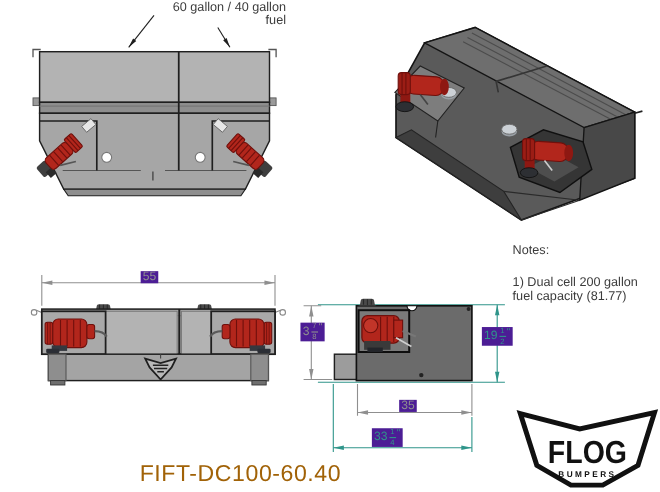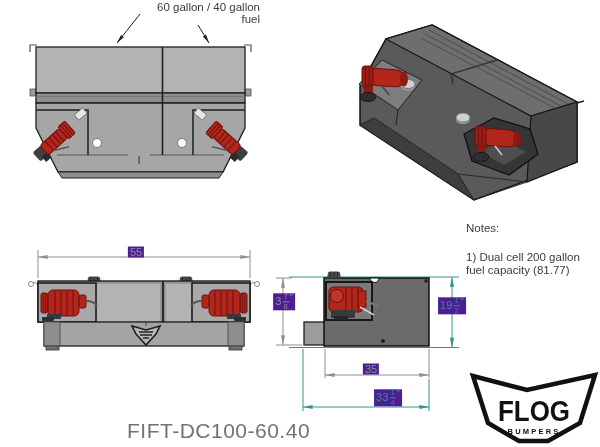--- a/index.html
+++ b/index.html
@@ -16,21 +16,21 @@
   .s-ln{stroke:var(--line,#1f1f1f)}
   .gray-dim{stroke:var(--dim-gray,#8f8f8f);stroke-width:1;fill:none}
   .teal-dim{stroke:var(--dim-teal,#2f958a);stroke-width:1;fill:none}
   .red{fill:var(--pump-red,#b2261c)}
   .red-s{stroke:var(--pump-red-dark,#6f100c)}
 
   .txt{position:absolute;color:var(--text-dark,#3c3c3c)}
   .callout{left:118px;top:1px;width:142px;text-align:right;font-size:11.5px;line-height:12px}
   .notes{left:466px;top:222px;font-size:11.5px;line-height:13px}
   .notes .nt{margin-bottom:16px}
-  .pn{left:127px;top:419px;font-size:21px;letter-spacing:.5px;color:#737373;white-space:nowrap}
+  .pn{left:127px;top:419px;font-size:21px;letter-spacing:.5px;color:#a16207;white-space:nowrap}
 
   .dim{position:absolute;transform:translate(-50%,-50%);font-size:11px;line-height:1;
        background:#4c1d95;padding:0 2px;white-space:nowrap;display:flex;align-items:center}
   .dim.gray{color:var(--dim-gray,#8f8f8f)}
   .dim.teal{color:var(--dim-teal,#2f958a)}
   .frac{display:inline-flex;flex-direction:column;align-items:center;font-size:7px;line-height:1.1;margin-left:1.5px}
   .frac .n{border-bottom:1px solid currentColor;padding:0 1px .5px}
   .frac .d{padding-top:.5px}
   .unit{font-size:9px;align-self:flex-start;margin-left:1px}
 </style>
@@ -288,21 +288,21 @@
     <span class="n">1</span>
     <span class="d">2</span>
   </span>
   <span class="unit">"</span>
 </div>
 
 <div class="dim gray" style="left:371px;top:369px">
   <span>35</span>
 </div>
 
-<div class="dim teal" style="left:388px;top:398px">
+<div class="dim teal" style="left:352px;top:398px">
   <span>33</span>
   <span class="frac">
     <span class="n">1</span>
     <span class="d">4</span>
   </span>
   <span class="unit">"</span>
 </div>
 
 <div class="txt notes">
   <div class="nt">Notes:</div>

